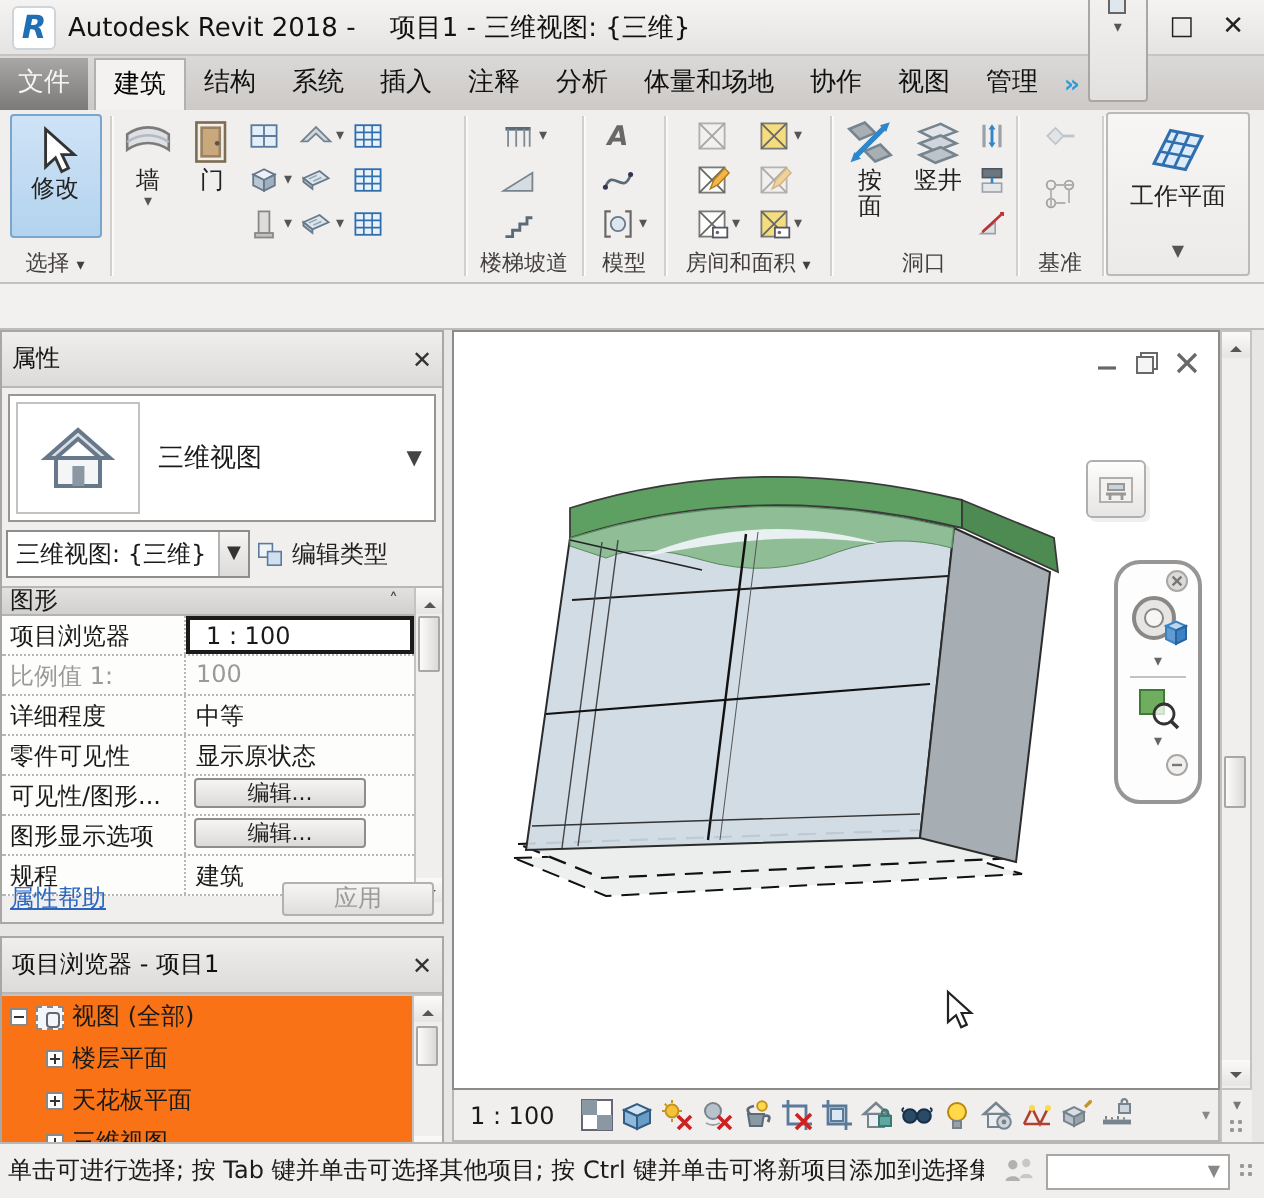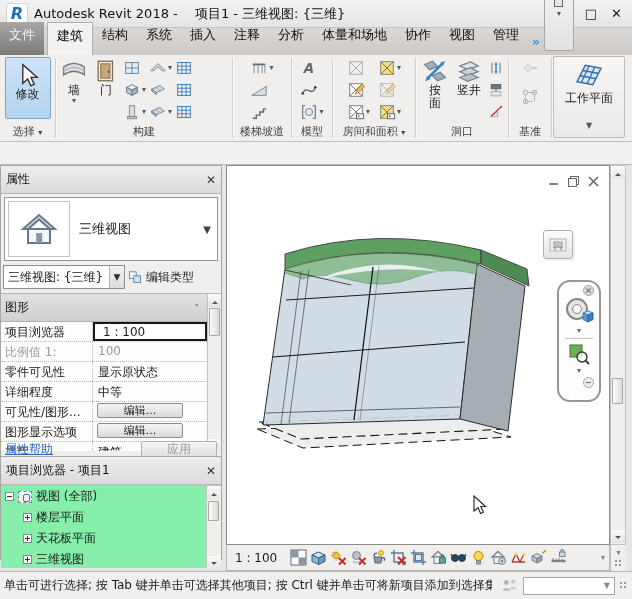--- a/index.html
+++ b/index.html
@@ -6,21 +6,21 @@
 html,body{width:632px;height:599px;overflow:hidden}
 body{position:relative;background:#e8e6e4;font-size:12px;color:#1a1a1a}
 
 .titlebar{position:absolute;left:0;top:0;width:632px;height:28px;background:linear-gradient(#f4f3f2,#e6e4e2);border-bottom:1px solid #c7c5c3;display:flex;align-items:center}
 .applogo{width:22px;height:22px;margin:0 6px;background:#fff;border:1px solid #cdd4da;border-radius:3px;color:#1f6fb4;font-weight:bold;font-size:16px;text-align:center;line-height:20px;font-style:italic}
 .title{flex:1;text-align:left;font-size:13px;color:#111;white-space:nowrap;overflow:hidden}
 .winbtns{display:flex;gap:14px;margin-right:10px;color:#222;font-size:13px}
 .winbtns span{cursor:default}
 
 .tabrow{position:absolute;left:0;top:28px;width:632px;height:27px;background:linear-gradient(#dbd9d7,#ccc9c7);display:flex;align-items:flex-end}
-.tab{height:33px;line-height:26px;padding:0 9px;font-size:13px;color:#111;white-space:nowrap}
+.tab{height:26px;line-height:26px;padding:0 9px;font-size:13px;color:#111;white-space:nowrap}
 .tab.file{background:linear-gradient(#a9a7a5,#7c7a78);color:#f5f5f5;margin-right:3px}
 .tab.sel{background:#f4f2f1;border:1px solid #b3b1af;border-bottom:none;color:#000}
 .chev{color:#2e9ad6;font-weight:bold;letter-spacing:-2px;padding:0 4px;line-height:26px}
 .paneltoggle{width:30px;height:18px;margin:0 4px 4px 2px;background:linear-gradient(#fcfbfa,#e3e1df);border:1px solid #a9a7a5;border-radius:2px;display:flex;align-items:center;justify-content:center;gap:2px;font-size:9px;color:#555}
 .panelbox{width:9px;height:8px;border:1px solid #666;background:#dfe6ec}
 
 .ribbon{position:absolute;left:0;top:55px;width:632px;height:87px;background:#f1efee;border-bottom:1px solid #c3c1bf;display:flex}
 .panel{height:86px;display:flex;flex-direction:column}
 .pbody{flex:1;display:flex;align-items:flex-start;padding:2px 2px 0 2px}
 .plabel{height:16px;font-size:11px;color:#423f3e;text-align:center;line-height:14px;white-space:nowrap}
@@ -47,40 +47,40 @@
 .props{top:165px;height:297px}
 .typesel{margin:3px;height:64px;background:#fff;border:1px solid #989694;display:flex;align-items:center}
 .typebox{width:62px;height:56px;margin:3px;border:1px solid #c4c2c0;background:#fff;display:flex;align-items:center;justify-content:center}
 .typesel .nm{flex:1;padding-left:6px;font-size:13px}
 .typesel .dd{margin-right:6px;color:#444;font-size:10px}
 .comborow{display:flex;height:24px;margin:4px 2px;gap:2px}
 .combo{flex:1;background:#fff;border:1px solid #8f8d8b;display:flex;align-items:center;font-size:12px;padding-left:4px}
 .combo .dd{margin-left:auto;width:15px;text-align:center;color:#333;font-size:9px;background:linear-gradient(#f5f4f3,#dddbd9);border-left:1px solid #b5b3b1;align-self:stretch;line-height:22px}
 .etbtn{width:92px;background:none;border:none;display:flex;align-items:center;gap:3px;font-size:12px;color:#222}
 .pgrid{position:relative;margin-top:3px;height:158px;border-top:1px solid #b9b7b5;overflow:hidden}
-.ghead{height:28px;background:linear-gradient(#e3e1df,#d2d0ce);border-bottom:1px solid #b5b3b1;display:flex;align-items:center;padding:0 4px;font-size:12px}
+.ghead{height:14px;background:linear-gradient(#e3e1df,#d2d0ce);border-bottom:1px solid #b5b3b1;display:flex;align-items:center;padding:0 4px;font-size:12px}
 .ghead .caret{margin-left:auto;margin-right:18px;color:#444;font-size:9px}
 .prow{height:20px;display:flex;border-bottom:1px dotted #b9b7b5;background:#fdfdfc}
 .prow .lab{width:92px;padding:2px 0 0 4px;border-right:1px dotted #b9b7b5;white-space:nowrap;overflow:hidden}
 .prow .val{flex:1;padding:2px 0 0 5px;margin-right:14px;white-space:nowrap}
 .prow .val.selcell{border:2px solid #1a1a1a;background:#fff;padding:0 0 0 8px;line-height:16px;font-size:12px}
 .prow .val.dis,.prow .lab.dis{color:#9c9a98}
 .editbtn{width:86px;height:15px;margin:1px 0 0 4px;background:linear-gradient(#f6f5f4,#dcdad8);border:1px solid #8f8d8b;border-radius:2px;font-size:11px;color:#222;line-height:12px}
 .vscroll2{position:absolute;right:0;top:0;width:14px;height:158px;background:#f0efee;border-left:1px solid #c5c3c1}
 .arr{width:14px;height:13px;position:relative;background:linear-gradient(#fbfafa,#e7e5e3)}
 .arr:after{content:"";position:absolute;left:4px;border:3px solid transparent}
 .arr.up:after{top:4px;border-bottom-color:#555}
 .arr.dn:after{top:6px;border-top-color:#555}
 .thumb{position:absolute;left:1px;width:11px;background:linear-gradient(90deg,#fcfbfb,#dcdad8);border:1px solid #a9a7a5;border-radius:1px}
 .pbottom{position:absolute;left:0;bottom:2px;width:100%;height:20px;display:flex;align-items:center;padding:0 4px}
 .plink{color:#2a66c0;text-decoration:underline;font-size:12px}
 .applybtn{margin-left:auto;width:76px;height:17px;background:linear-gradient(#f6f5f4,#e0dedc);border:1px solid #b3b1af;border-radius:2px;color:#9c9a98;font-size:12px;line-height:14px}
 
-.browser{top:456px;height:104px}
-.tree{position:relative;background:#86efac;height:83px;border-top:1px solid #c5c3c1;overflow:hidden}
+.browser{top:468px;height:104px}
+.tree{position:relative;background:#f97316;height:83px;border-top:1px solid #c5c3c1;overflow:hidden}
 .trow{height:21px;display:flex;align-items:center;font-size:12px;white-space:nowrap}
 .pm{width:9px;height:9px;border:1px solid #8a8886;background:#fff;position:relative;margin:0 4px}
 .pm:before{content:"";position:absolute;left:1px;top:3px;width:5px;height:1px;background:#333}
 .pm.plus:after{content:"";position:absolute;left:3px;top:1px;width:1px;height:5px;background:#333}
 .nodeico{width:14px;height:12px;border:1px solid #8a8886;border-style:dashed;margin-right:4px;background:#f4f7fa;position:relative}
 .nodeico:before{content:"";position:absolute;left:4px;top:2px;width:5px;height:6px;border:1px solid #667;border-radius:2px}
 .tscroll{position:absolute;right:0;top:0;width:15px;height:83px;background:#f0efee;border-left:1px solid #c5c3c1}
 
 .canvas{position:absolute;left:226px;top:165px;width:384px;height:380px;background:#fff;border:1px solid #8d8b89;overflow:hidden}
 .viewctl{position:absolute;top:9px;left:320px;display:flex;gap:7px}
@@ -352,21 +352,20 @@
                 </svg>
               </button>
             <button class="sbtn">
                 <svg class="i18">
                   <use href="#s-cgrid"></use>
                 </svg>
               </button>
           </div>
         </div>
       </div>
-      <div class="plabel">构建</div>
     </div>
     <div class="psep"></div>
 
     <div class="panel" style="width:58px">
       <div class="pbody" style="justify-content:center">
         <div class="scol">
           <button class="sbtn">
               <svg class="i18">
                 <use href="#s-rail"></use>
               </svg>
@@ -564,26 +563,26 @@
       </div>
       <div class="prow">
         <span class="lab">项目浏览器</span>
         <span class="val selcell">1 : 100</span>
       </div>
       <div class="prow">
         <span class="lab dis">比例值 1:</span>
         <span class="val dis">100</span>
       </div>
       <div class="prow">
+        <span class="lab">详细程度</span>
+        <span class="val">中等</span>
+      </div>
+      <div class="prow">
         <span class="lab">零件可见性</span>
         <span class="val">显示原状态</span>
-      </div>
-      <div class="prow">
-        <span class="lab">详细程度</span>
-        <span class="val">中等</span>
       </div>
       <div class="prow">
         <span class="lab">可见性/图形...</span>
         <span class="val" style="padding:0"><button class="editbtn">编辑...</button></span>
       </div>
       <div class="prow">
         <span class="lab">图形显示选项</span>
         <span class="val" style="padding:0"><button class="editbtn">编辑...</button></span>
       </div>
       <div class="prow">

